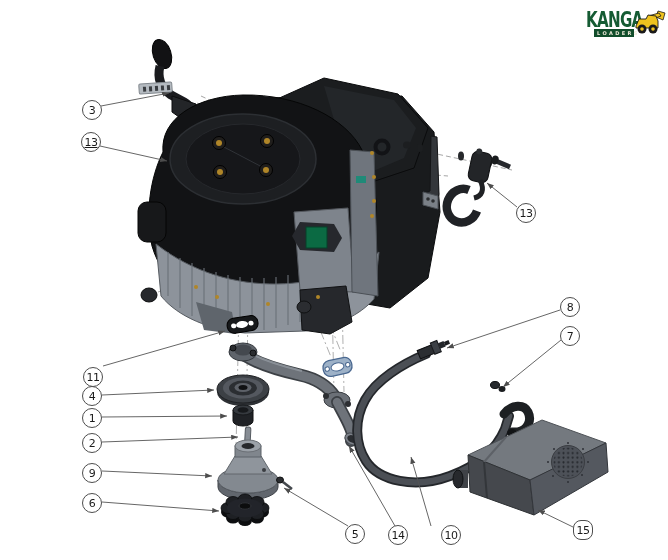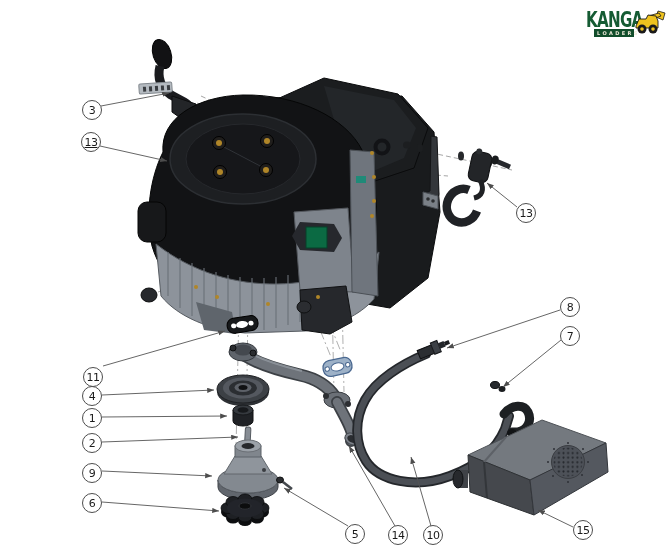--- a/index.html
+++ b/index.html
@@ -325,22 +325,22 @@
   <div class="callout" style="left: 560px; top: 297px;">8</div>
   <div class="callout" style="left: 560px; top: 326px;">7</div>
   <div class="callout" style="left: 83px; top: 359px; margin-top: 8px;">11</div>
   <div class="callout" style="left: 82px; top: 386px;">4</div>
   <div class="callout" style="left: 82px; top: 408px;">1</div>
   <div class="callout" style="left: 82px; top: 433px;">2</div>
   <div class="callout" style="left: 82px; top: 463px;">9</div>
   <div class="callout" style="left: 82px; top: 493px;">6</div>
   <div class="callout" style="left: 345px; top: 524px;">5</div>
   <div class="callout" style="left: 388px; top: 525px;">14</div>
-  <div class="callout" style="left: 423px; top: 525px;">10</div>
-  <div class="callout" style="left: 573px; top: 520px;">15</div>
+  <div class="callout" style="left: 441px; top: 525px;">10</div>
+  <div class="callout" style="left: 573px; top: 520px; border-radius: 8px;">15</div>
 </div>
 
 <svg class="logo" width="80" height="36" viewBox="0 0 80 36">
   <text x="0" y="19" font-family="DejaVu Sans, sans-serif" font-weight="bold" font-size="21" transform="scale(0.72,1)" letter-spacing="-1" fill="#155B33">KANGA</text>
   <rect x="8" y="21" width="40" height="8" fill="#114D2B"></rect>
   <text x="11" y="27.2" font-family="DejaVu Sans, sans-serif" font-weight="bold" font-size="5" letter-spacing="2.4" fill="#EDE8D7">LOADERS</text>
   <g transform="translate(50,3)">
     <polygon points="22,0 29,2 27,9 20,6" stroke="#1a1a1a" stroke-width="0.8" fill="#EFC31E"></polygon>
     <path d="M 12,5 L 23,2 L 25,5 L 14,9 Z" stroke="#1a1a1a" stroke-width="0.8" fill="#EFC31E"></path>
     <polygon points="0,15 3,8 10,8 12,4 20,5 22,10 22,17 0,17" stroke="#1a1a1a" stroke-width="0.9" fill="#EFC31E"></polygon>

